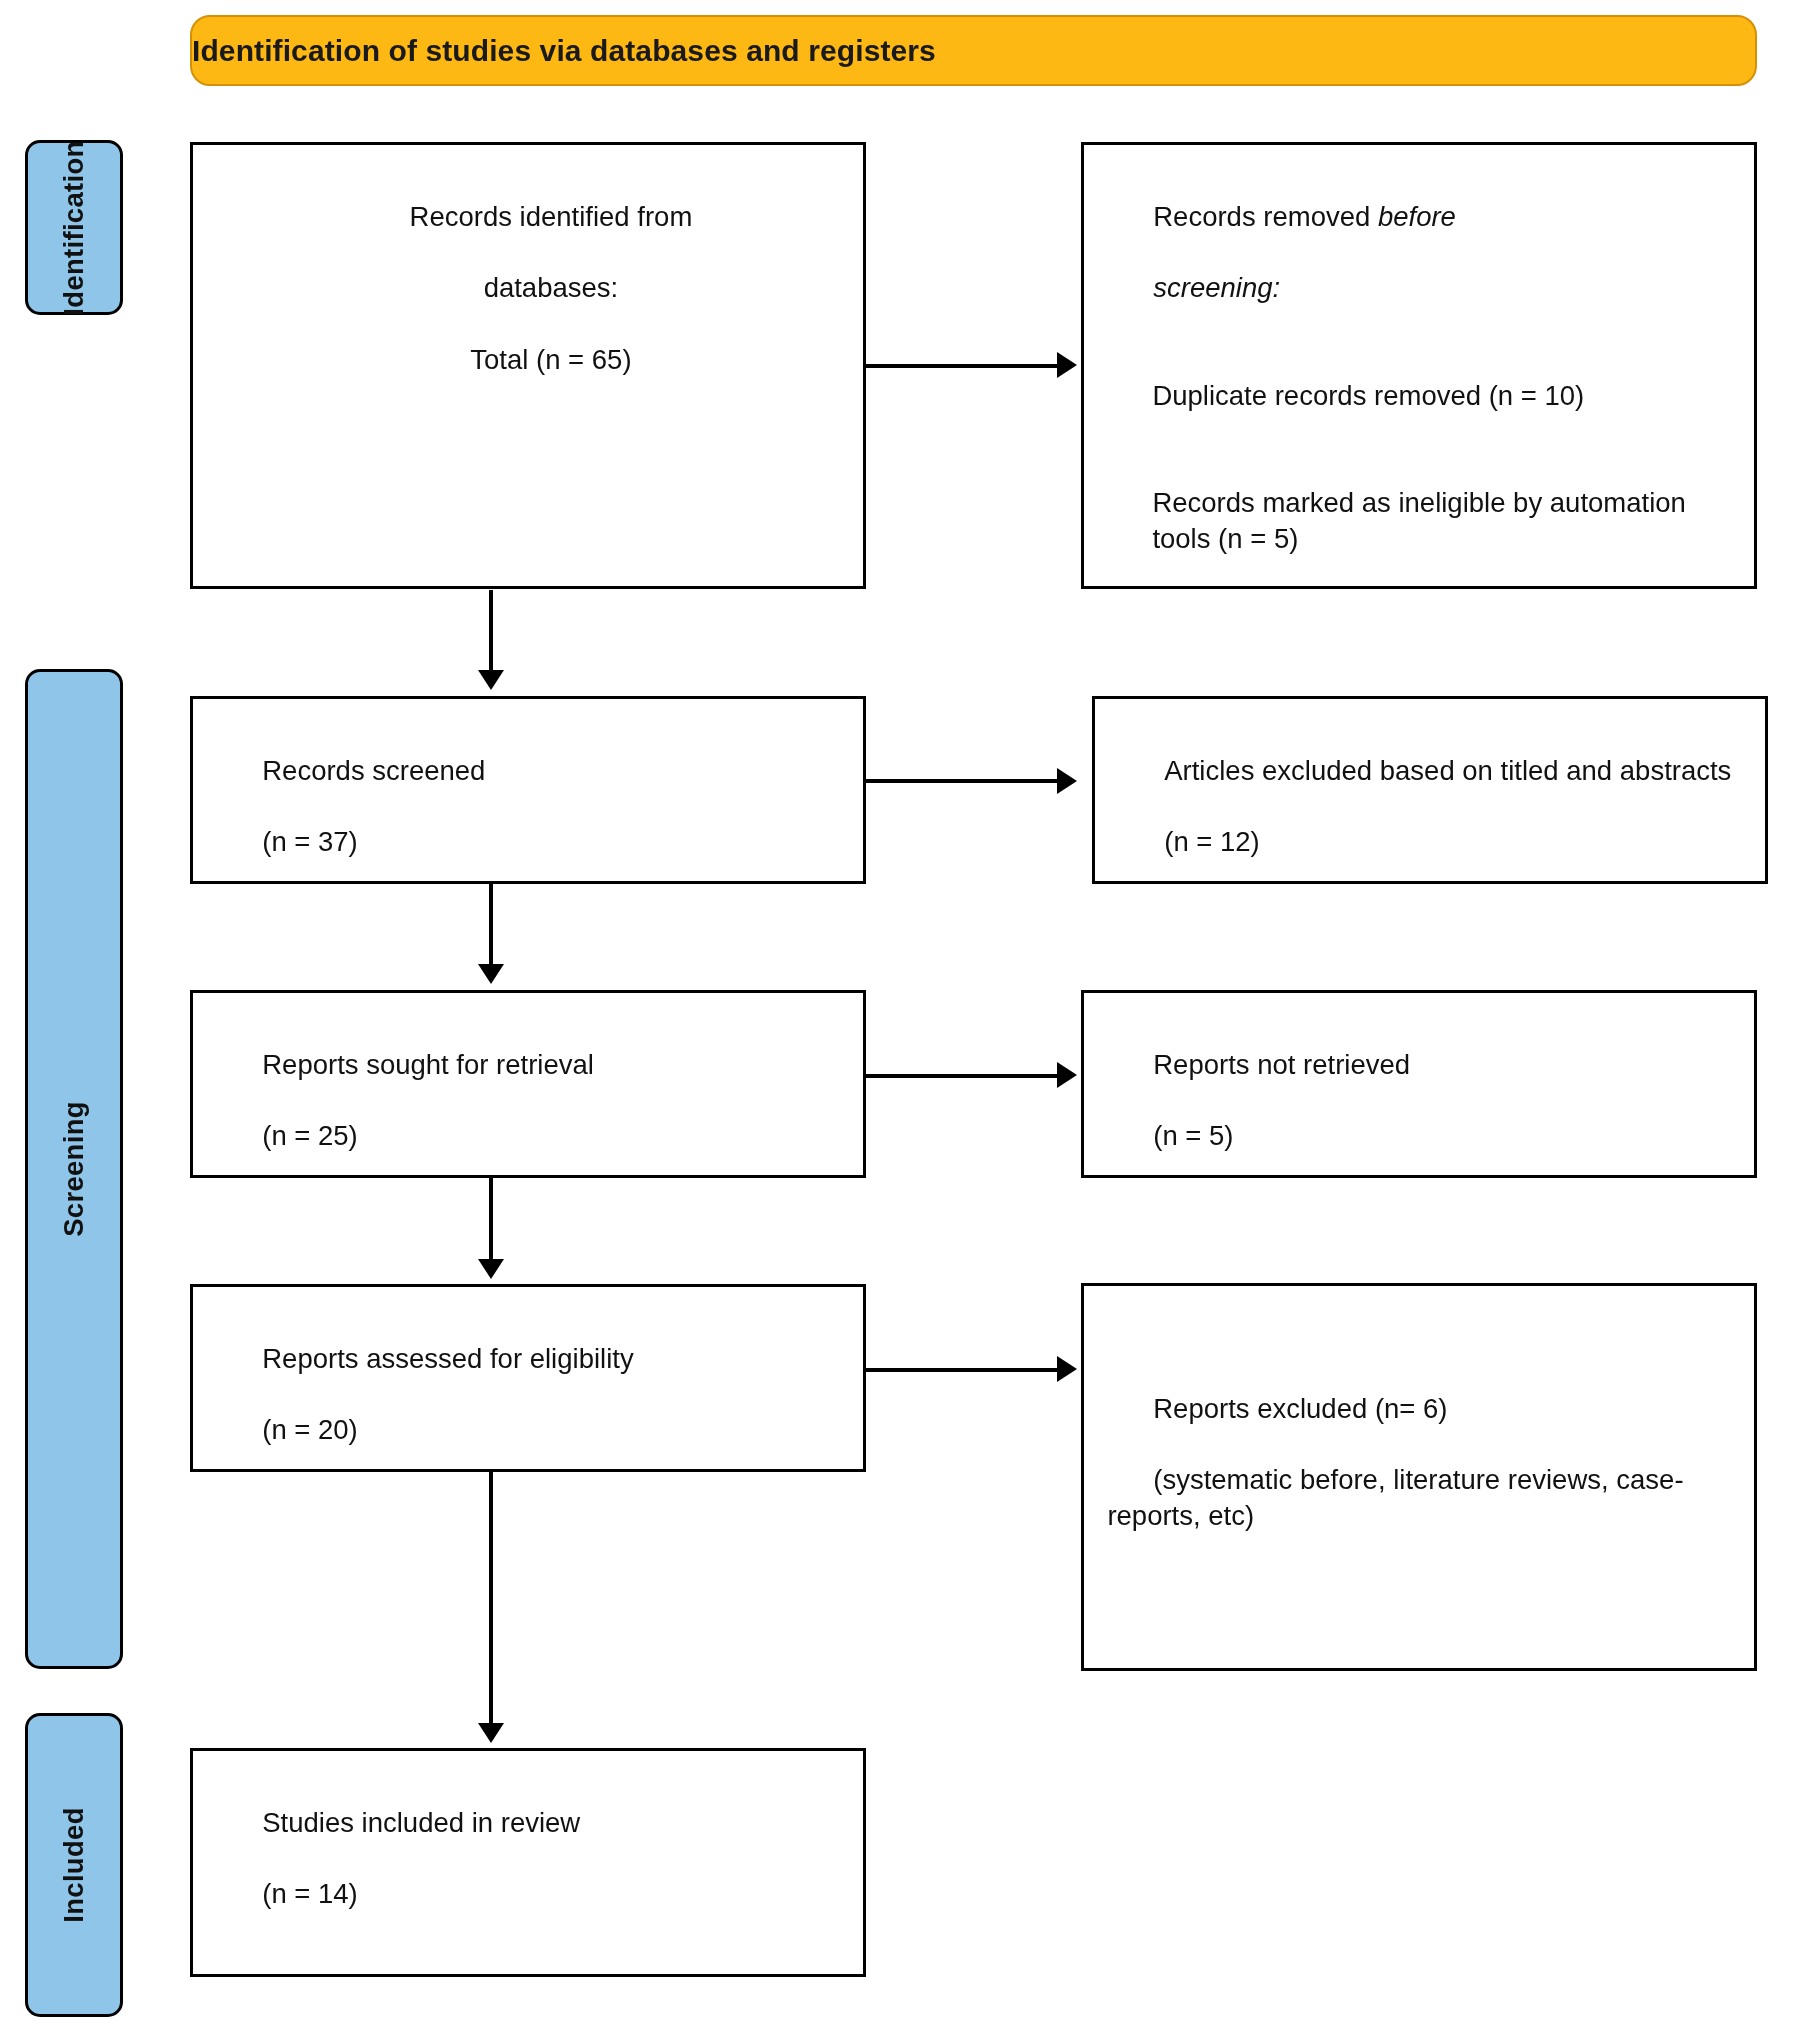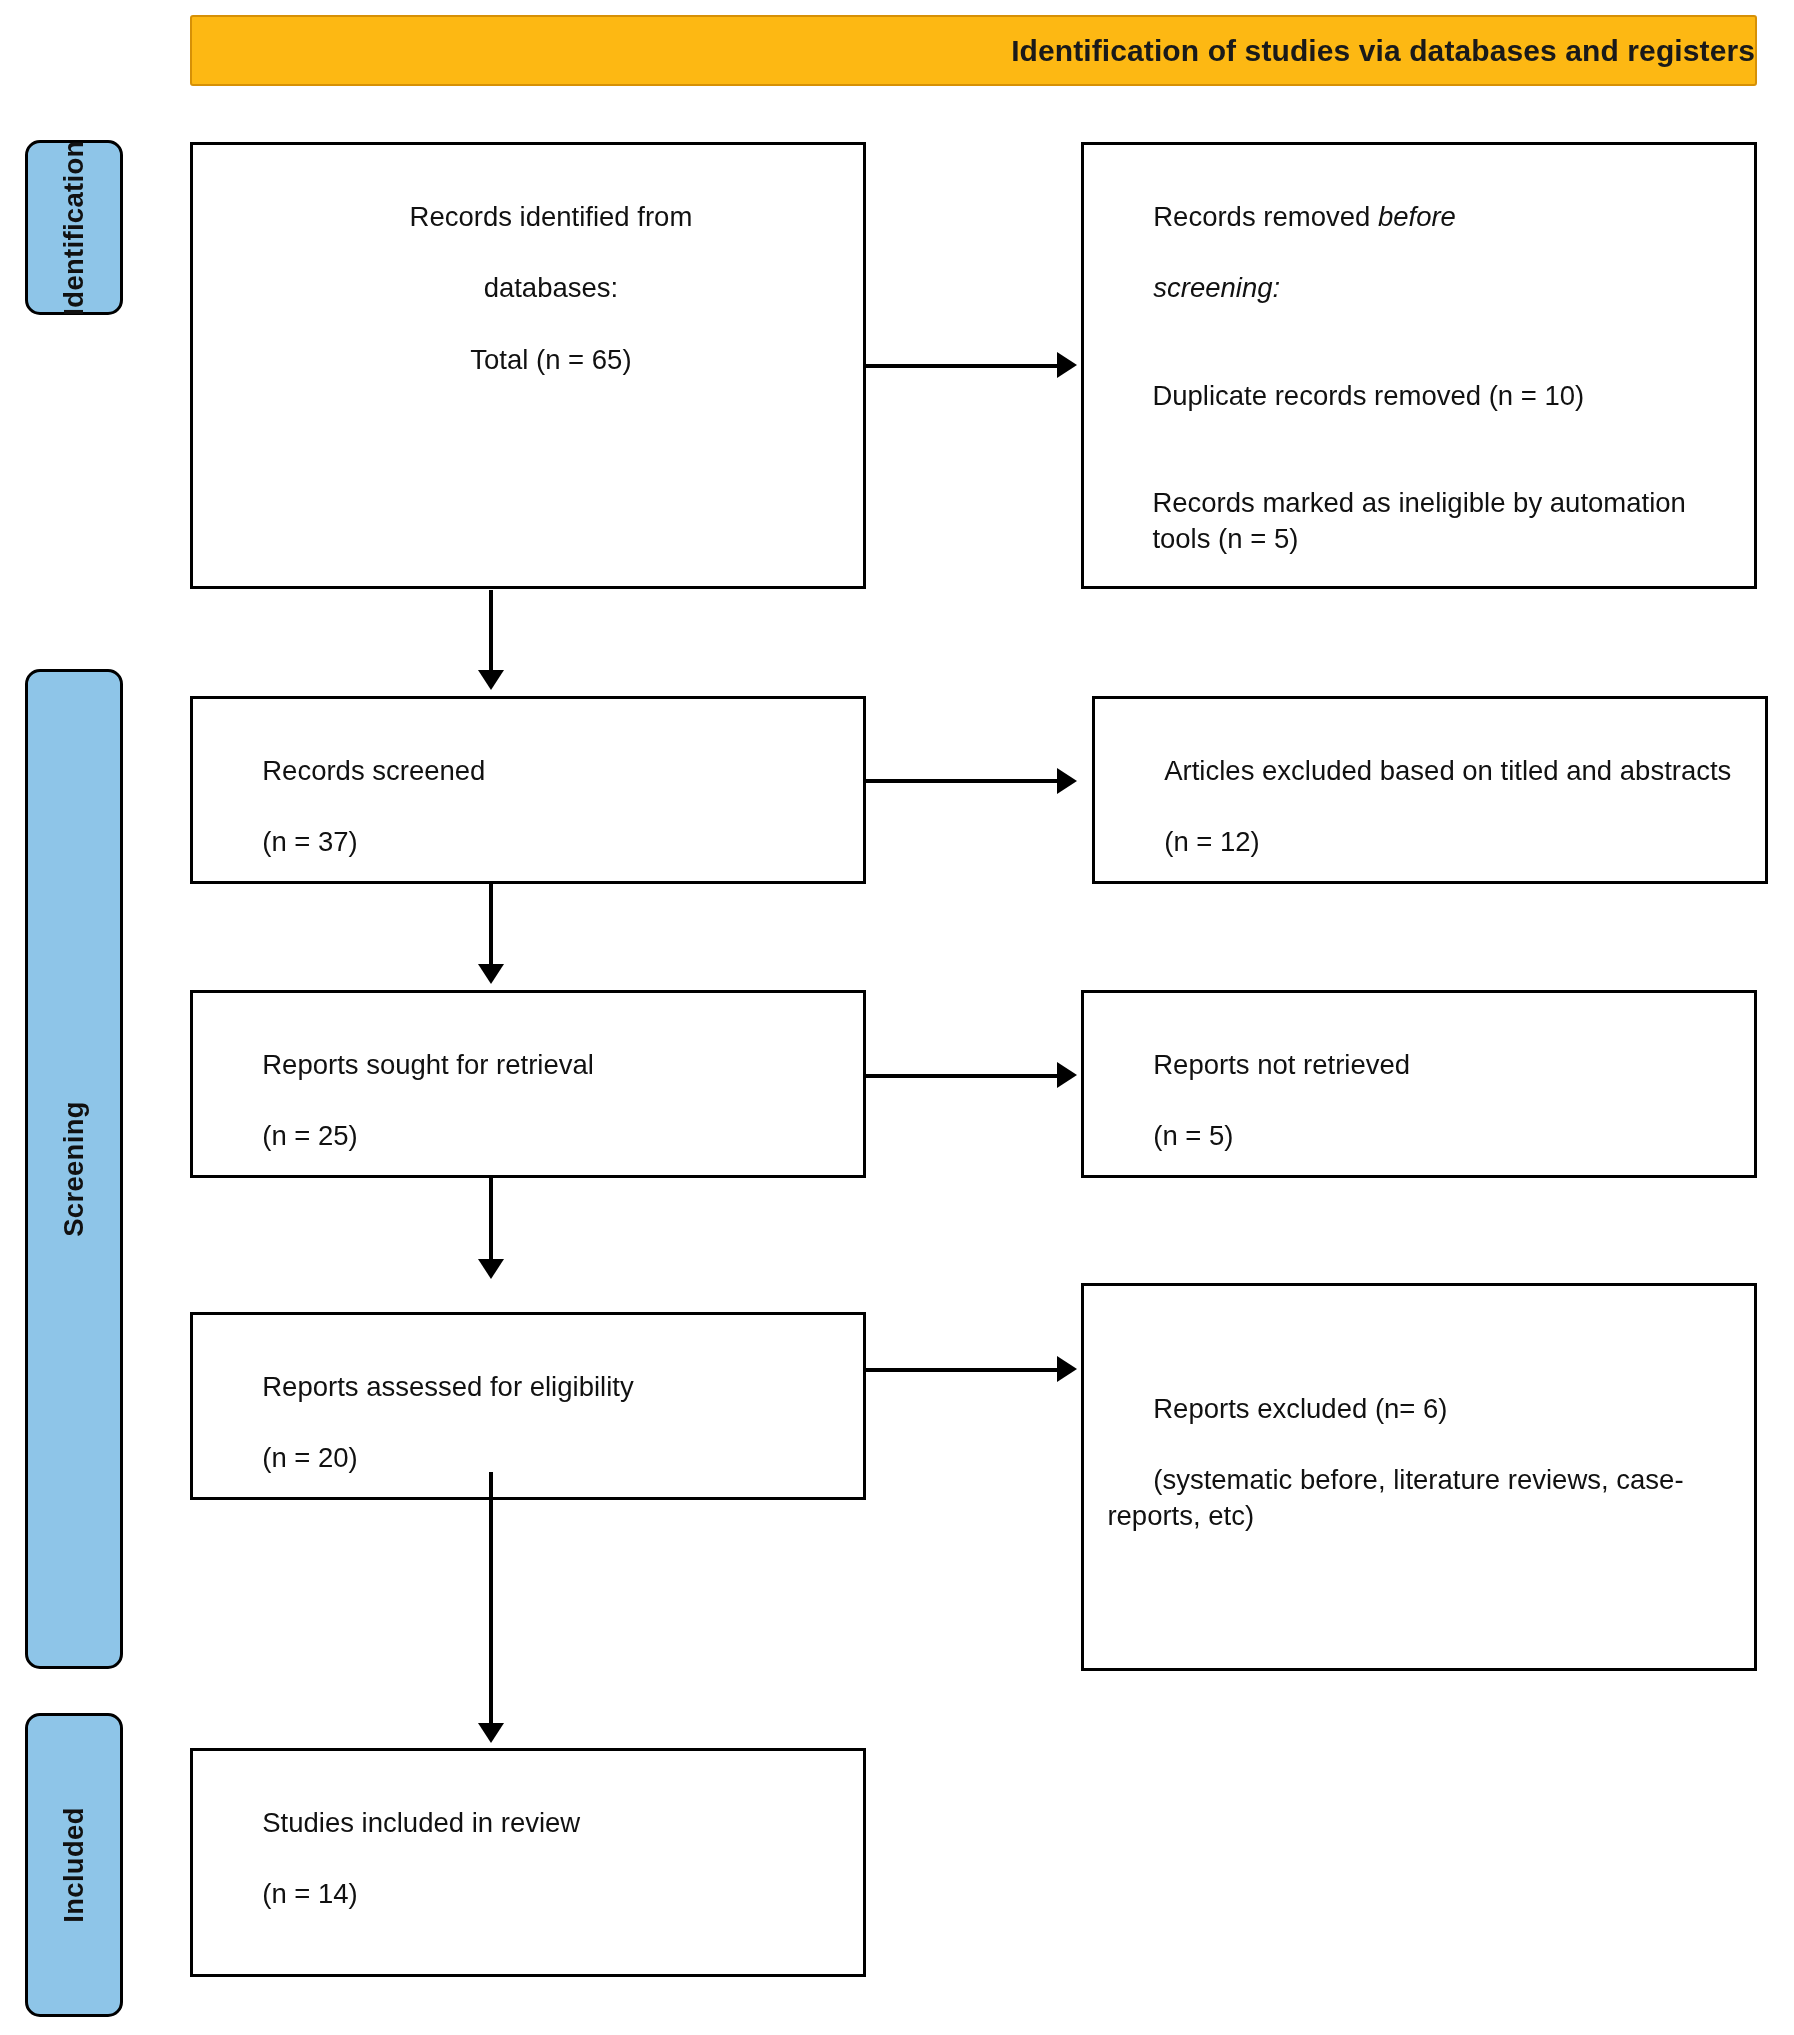--- a/index.html
+++ b/index.html
@@ -21,25 +21,25 @@
 
   
   .banner {
     position: absolute;
     left: 190px;
     top: 15px;
     width: 1567px;
     height: 71px;
     background: #FDB813;
     border: 2.1px solid #D69006;
-    border-radius: 3px;
+    border-radius: 20px;
     box-sizing: border-box;
     display: flex;
     align-items: center;
-    justify-content: flex-end;
+    justify-content: flex-start;
   }
   .banner-title {
     font-size: 30px;
     font-weight: bold;
     color: #1a1a1a;
     letter-spacing: 0.1px;
   }
 
   
   .stage-bar {
@@ -191,21 +191,21 @@
   <div class="box v-center" style="left:1081px; top:990px; width:676px; height:188px;">
     <div class="box-text">
       <span>Reports not retrieved</span><br>
       <span>(n = 5)</span>
     </div>
   </div>
 
   <div class="vline" style="left:489px; top:1178px; width:4.1px; height:84px;"></div>
   <div class="arrow-down" style="left:478px; top:1259px;"></div>
 
-  <div class="box v-center" style="left:190px; top:1284px; width:676px; height:188px;margin-top:28px;">
+  <div class="box v-center" style="left:190px; top:1284px; width:676px; height:188px;">
     <div class="box-text">
       <span>Reports assessed for eligibility</span><br>
       <span>(n = 20)</span>
     </div>
   </div>
 
   <div class="hline" style="left:866px; top:1368px; width:194px;"></div>
   <div class="arrow-right" style="left:1057px; top:1356px;"></div>
 
   <div class="box" style="left:1081px; top:1283px; width:676px; height:388px; padding-top:69px;">

